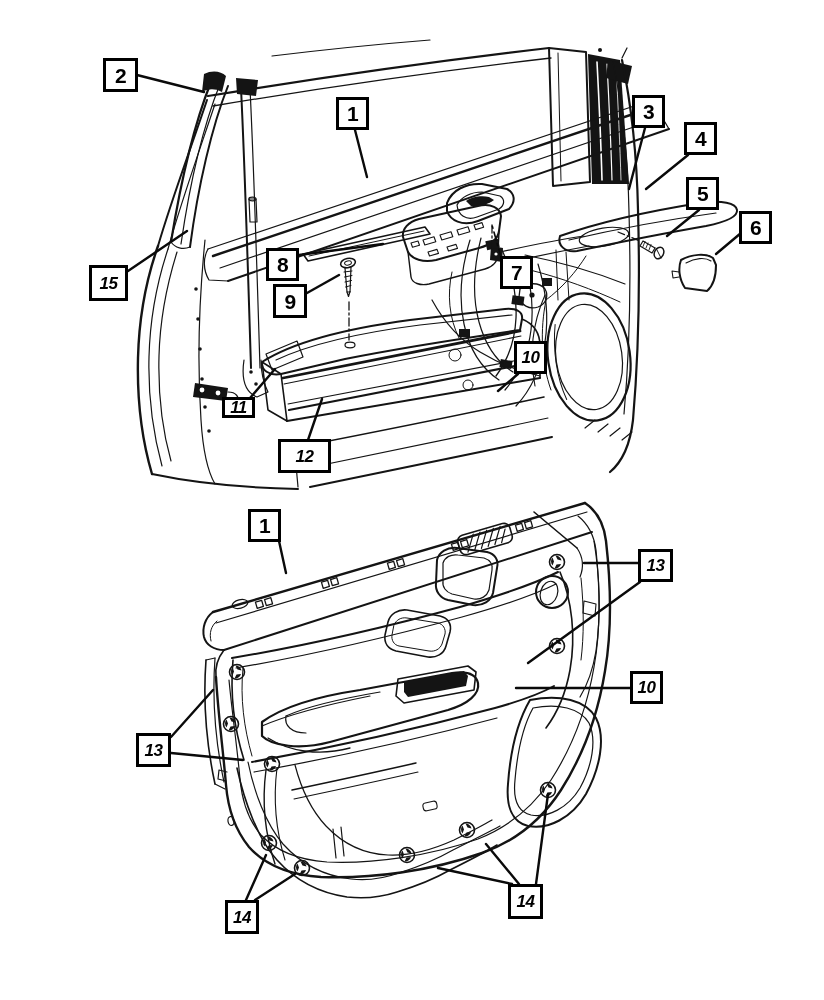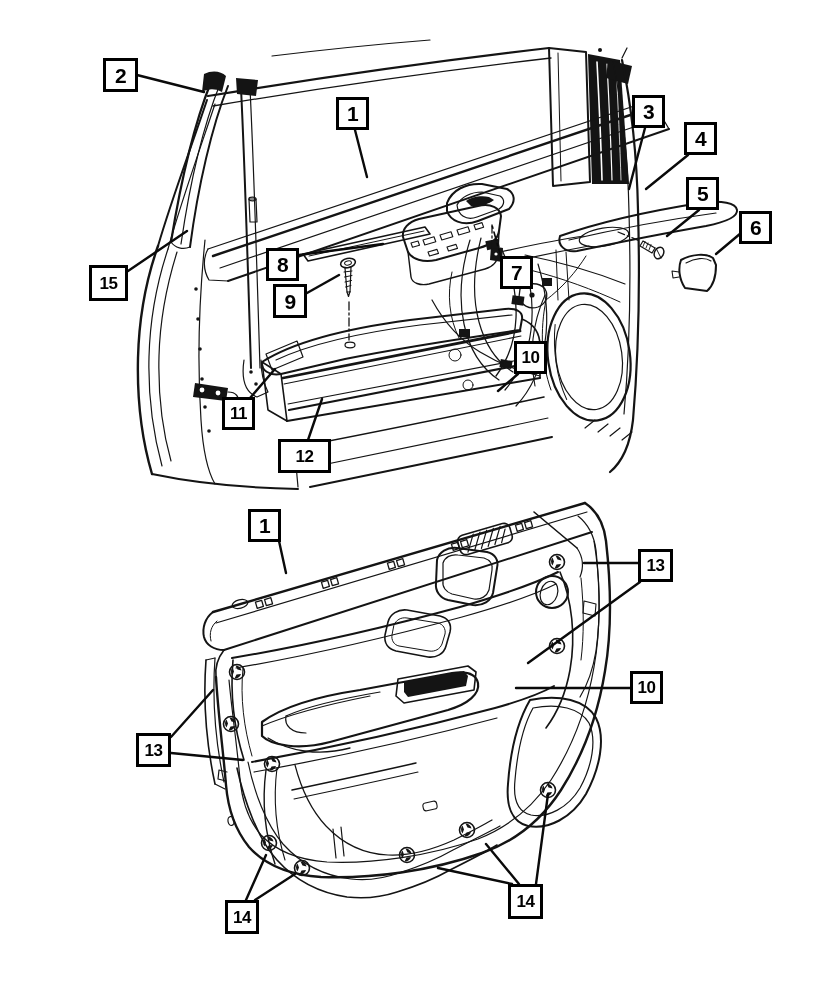--- a/index.html
+++ b/index.html
@@ -5,21 +5,21 @@
   html,body{margin:0;padding:0;background:#ffffff;}
   .stage{position:relative;width:824px;height:1000px;background:var(--bg,#fff);overflow:hidden;
          font-family:"Liberation Sans",sans-serif;}
   svg{position:absolute;left:0;top:0;color:var(--line,#141414);}
   #leader-layer{pointer-events:none;}
   .leader{stroke:#0a0a0a;stroke-width:2.4;stroke-linecap:round;}
   .leader.dashdot{stroke-dasharray:8 4 2 4;stroke-width:1.6;}
   .callout{position:absolute;box-sizing:border-box;background:#fff;border:3.5px solid #000;
            display:flex;align-items:center;justify-content:center;z-index:5;cursor:pointer;}
   .callout span{font-weight:bold;font-size:21px;line-height:1;color:#000;letter-spacing:-0.5px;}
-  .callout.two span{font-size:17px;}
+  .callout.two span{font-size:17px;font-style:italic;}
 </style>
 </head>
 <body>
 
 <div class="stage">
 
   <svg id="art" width="824" height="1000" viewBox="0 0 824 1000">
     <defs>
       <g id="clipsym">
         <circle r="7.5" fill="none" stroke="currentColor" stroke-width="1.6"></circle>
@@ -374,21 +374,21 @@
       </div>
       <div class="callout" style="left: 273px; top: 284px; width: 34px; height: 34px; border-color: rgb(0, 0, 0); background: rgb(255, 255, 255);">
         <span>9</span>
       </div>
       <div class="callout" style="left: 500px; top: 256px; width: 33px; height: 33px; border-color: rgb(0, 0, 0); background: rgb(255, 255, 255);">
         <span>7</span>
       </div>
       <div class="callout two" style="left: 514px; top: 341px; width: 33px; height: 33px; border-color: rgb(0, 0, 0); background: rgb(255, 255, 255);">
         <span>10</span>
       </div>
-      <div class="callout two" style="left: 222px; top: 397px; width: 33px; height: 33px; border-color: rgb(0, 0, 0); background: rgb(255, 255, 255);">
+      <div class="callout two" style="left: 222px; top: 397px; width: 33px; height: 21px; border-color: rgb(0, 0, 0); background: rgb(255, 255, 255);">
         <span>11</span>
       </div>
       <div class="callout two" style="left: 278px; top: 439px; width: 53px; height: 34px; border-color: rgb(0, 0, 0); background: rgb(255, 255, 255);">
         <span>12</span>
       </div>
       <div class="callout" style="left: 248px; top: 509px; width: 33px; height: 33px; border-color: rgb(0, 0, 0); background: rgb(255, 255, 255);">
         <span>1</span>
       </div>
       <div class="callout two" style="left: 638px; top: 549px; width: 35px; height: 33px; border-color: rgb(0, 0, 0); background: rgb(255, 255, 255);">
         <span>13</span>

